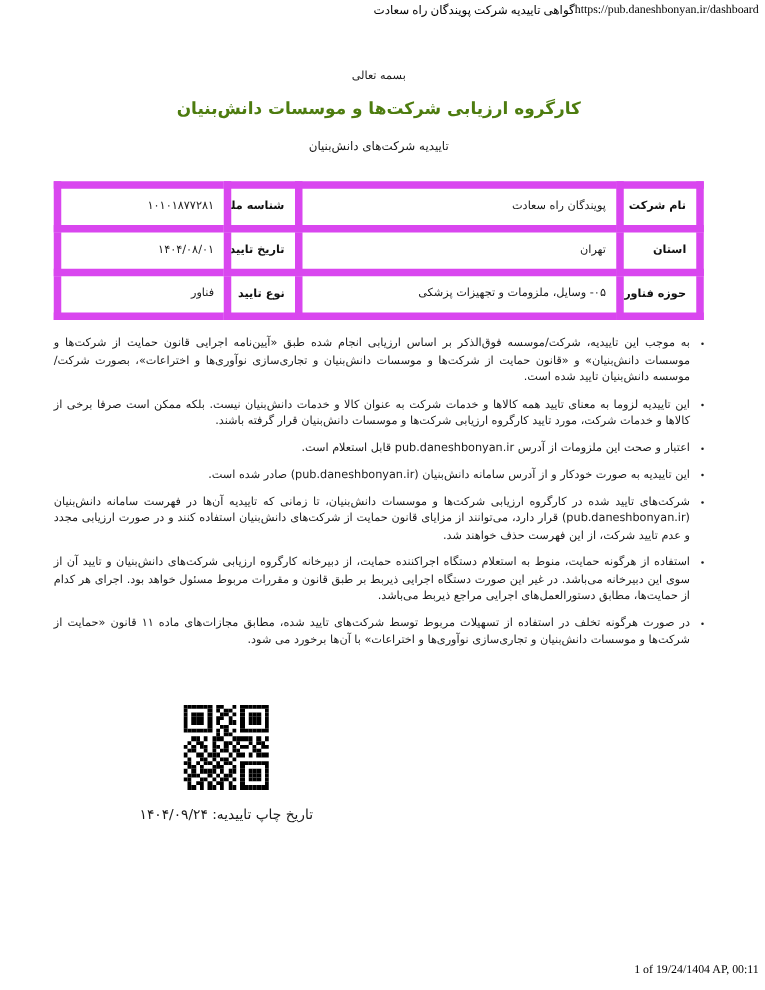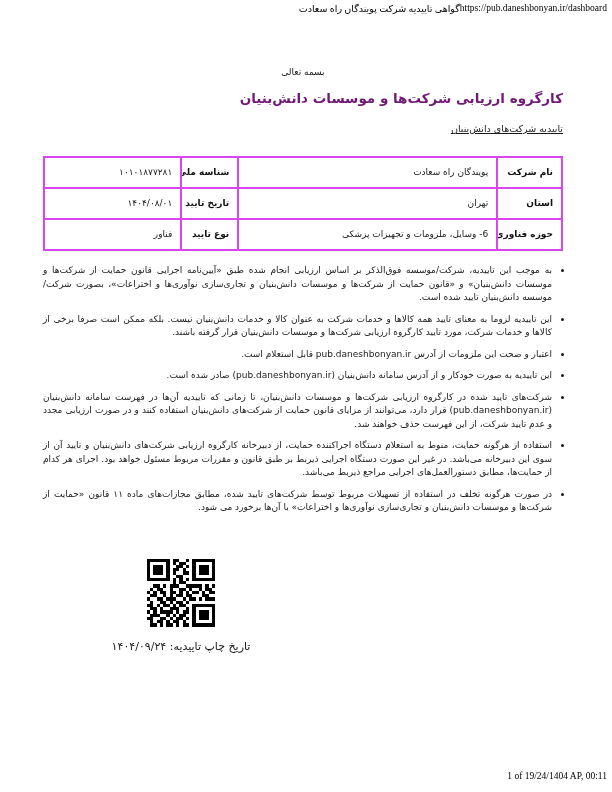--- a/index.html
+++ b/index.html
@@ -17,33 +17,33 @@
     position:absolute; left:3px; right:5px;
     display:flex; justify-content:flex-end;
     font-family:"Liberation Serif","DejaVu Serif","DejaVu Sans",serif;
     font-size:9.5px; color:#000;
   }
   .print-bar.top { top:3px; }
   .print-bar.bottom { top:771px; }
 
   
   .content {
-    position:absolute; top:11px; left:43px; width:520px;
+    position:absolute; top:0; left:43px; width:520px;
     direction:rtl;
   }
   .bismillah { margin-top:56px; text-align:center; font-size:9px; }
-  .doc-title { margin-top:13px; text-align:right; font-size:13.5px; font-weight:bold; color:#701a75; }
-  .doc-subtitle { margin-top:17px; font-size:9.5px;text-decoration:underline; }
+  .doc-title { margin-top:13px; text-align:center; font-size:13.5px; font-weight:bold; color:#4d7c0f; }
+  .doc-subtitle { margin-top:17px; text-align:center; font-size:9.5px; }
 
   table.info {
     margin-top:22px; width:100%;
     border-collapse:collapse; table-layout:fixed;
   }
   table.info td {
-    border:2px solid #d946ef;
+    border:6px solid #d946ef;
     font-size:9px; line-height:11px;
     padding:9px 8px;
     overflow:hidden; white-space:nowrap;
   }
   td.lbl { font-weight:bold; text-align:right; color:#111; }
   td.val { text-align:right; }
 
   ul.notes {
     margin:13px 0 0 0; padding:0 11px 0 0;
     list-style:disc;
@@ -103,21 +103,21 @@
           <td class="val">۱۰۱۰۱۸۷۷۲۸۱</td>
         </tr>
         <tr>
           <td class="lbl">استان</td>
           <td class="val">تهران</td>
           <td class="lbl">تاریخ تایید</td>
           <td class="val">۱۴۰۴/۰۸/۰۱</td>
         </tr>
         <tr>
           <td class="lbl">حوزه فناوری</td>
-          <td class="val">6- وسایل، ملزومات و تجهیزات پزشکی</td>
+          <td class="val">۰۵- وسایل، ملزومات و تجهیزات پزشکی</td>
           <td class="lbl">نوع تایید</td>
           <td class="val">فناور</td>
         </tr>
       </tbody>
   </table>
 
   <ul class="notes" id="notes-list">
       <li>به موجب این تاییدیه، شرکت/موسسه فوق‌الذکر بر اساس ارزیابی انجام شده طبق «آیین‌نامه اجرایی قانون حمایت از شرکت‌ها و موسسات دانش‌بنیان» و «قانون حمایت از شرکت‌ها و موسسات دانش‌بنیان و تجاری‌سازی نوآوری‌ها و اختراعات»، بصورت شرکت/موسسه دانش‌بنیان تایید شده است.</li>
       <li>این تاییدیه لزوما به معنای تایید همه کالاها و خدمات شرکت به عنوان کالا و خدمات دانش‌بنیان نیست. بلکه ممکن است صرفا برخی از کالاها و خدمات شرکت، مورد تایید کارگروه ارزیابی شرکت‌ها و موسسات دانش‌بنیان قرار گرفته باشند.</li>
       <li>اعتبار و صحت این ملزومات از آدرس pub.daneshbonyan.ir قابل استعلام است.</li>

